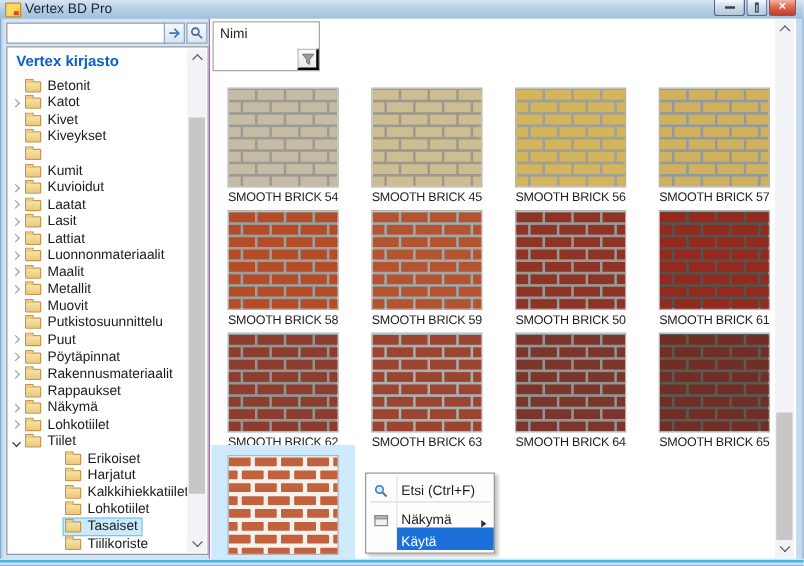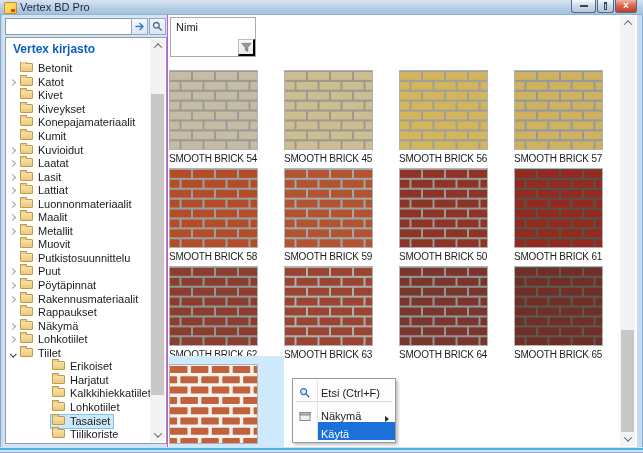--- a/index.html
+++ b/index.html
@@ -46,21 +46,21 @@
   
   .tree-panel{position:absolute;left:2px;top:22px;width:162px;height:407px;
     background:#fff;border:1px solid #8f9aa5;box-sizing:border-box}
   .tree-head{position:absolute;left:7px;top:4px;font-size:12px;font-weight:bold;color:#0a60c4;white-space:nowrap}
   .tree-rows{position:absolute;left:0;top:24px;right:16px;bottom:1px;overflow:hidden}
   .trow{height:13.55px;display:flex;align-items:center;font-size:11px;color:#1a1a1a;white-space:nowrap}
   .chev{flex:0 0 12px;width:12px;display:flex;justify-content:center}
   .chev.col::before{content:"";width:4px;height:4px;border-top:1px solid #a2a2a2;border-right:1px solid #a2a2a2;transform:rotate(45deg)}
   .chev.exp::before{content:"";width:4px;height:4px;border-top:1px solid #404040;border-right:1px solid #404040;transform:rotate(135deg) translateY(-1px)}
   .l2 .chev{flex:0 0 44px;width:44px;justify-content:flex-end;padding-right:8px;box-sizing:border-box}
-  .row-inner{display:flex;align-items:flex-start;height:13px;padding:0 3px 0 1px;border:1px solid transparent}
+  .row-inner{display:flex;align-items:center;height:13px;padding:0 3px 0 1px;border:1px solid transparent}
   .row-inner.sel{background:#cdeafc;border-color:#7fc3ef}
   .folder{position:relative;flex:0 0 13px;width:13px;height:9px;margin:1px 5px 0 0;
     background:linear-gradient(#f8e2a6,#ecc979);border:1px solid #bf9a50;border-radius:1px;box-sizing:border-box}
   .folder::before{content:"";position:absolute;top:-3px;left:-1px;width:5px;height:2px;
     background:#eecd80;border:1px solid #bf9a50;border-bottom:none;border-radius:1px 1px 0 0}
   .tree-scrollbar{position:absolute;right:1px;top:1px;bottom:1px;width:15px;background:#f2f3f4}
   .sb-btn{position:absolute;left:0;width:15px;height:14px;background:#f2f3f4;display:flex;align-items:center;justify-content:center}
   .sb-btn.up{top:0}.sb-btn.down{bottom:0}
   .sb-btn.up::before{content:"";width:5px;height:5px;border-top:1px solid #5f5f5f;border-left:1px solid #5f5f5f;transform:rotate(45deg) translate(1px,1px)}
   .sb-btn.down::before{content:"";width:5px;height:5px;border-bottom:1px solid #5f5f5f;border-right:1px solid #5f5f5f;transform:rotate(45deg) translate(-1px,-1px)}
@@ -68,21 +68,21 @@
   .tree-thumb{top:55px;height:301px}
 
   
   .content{position:absolute;left:164px;top:0;right:0;bottom:0;background:#fff;border-left:1px solid #d946ef;box-sizing:border-box}
   .nimi-box{position:absolute;left:2px;top:2px;width:86px;height:40px;border:1px solid #a9a9a9;background:#fff;box-sizing:border-box}
   .nimi-label{position:absolute;left:5px;top:3px;font-size:11px;color:#222}
   .filter-btn{position:absolute;right:0;bottom:0;width:17px;height:17px;
     background:linear-gradient(#fbfbfb,#e8e8e8);border-left:1px solid #bdbdbd;border-top:1px solid #bdbdbd;
     display:flex;align-items:center;justify-content:center;padding:0;box-sizing:border-box}
   .tile-grid{position:absolute;left:1px;top:47px;display:grid;grid-template-columns:repeat(4,115px);grid-auto-rows:98px}
-  .cell{padding-top:8px;display:flex;flex-direction:column;box-sizing:border-box}
+  .cell{padding-top:8px;display:flex;flex-direction:column;align-items:center;box-sizing:border-box}
   .cell.selected{background:#cfe9fd}
   .swatch{width:87px;height:78px;border:1px solid #b2b2b2;box-sizing:content-box;line-height:0}
   .tile-label{font-size:10px;margin-top:3px;color:#1c1c1c;letter-spacing:-0.2px;white-space:nowrap}
   .content-scrollbar{position:absolute;right:2px;top:1px;bottom:1px;width:15px;background:#f2f3f4}
   .content-thumb{top:314px;height:102px}
 
   
   .ctx-menu{position:absolute;left:292px;top:378px;width:104px;background:#fdfdfd;
     border:1px solid #9a9a9a;box-shadow:2px 2px 3px rgba(0,0,0,.25);padding:2px 0;box-sizing:border-box;z-index:10}
   .ctx-menu::before{content:"";position:absolute;left:24px;top:2px;bottom:2px;width:1px;background:#e3e3e3}
@@ -156,21 +156,20 @@
     <span class="chev"></span>
           <span class="row-inner ">
       <span class="folder"></span>
       <span>Kiveykset</span>
     </span>
         </div>
         <div class="trow ">
     <span class="chev"></span>
           <span class="row-inner ">
       <span class="folder"></span>
-      <span>Konepajamateriaalit</span>
     </span>
         </div>
         <div class="trow ">
     <span class="chev"></span>
           <span class="row-inner ">
       <span class="folder"></span>
       <span>Kumit</span>
     </span>
         </div>
         <div class="trow ">

